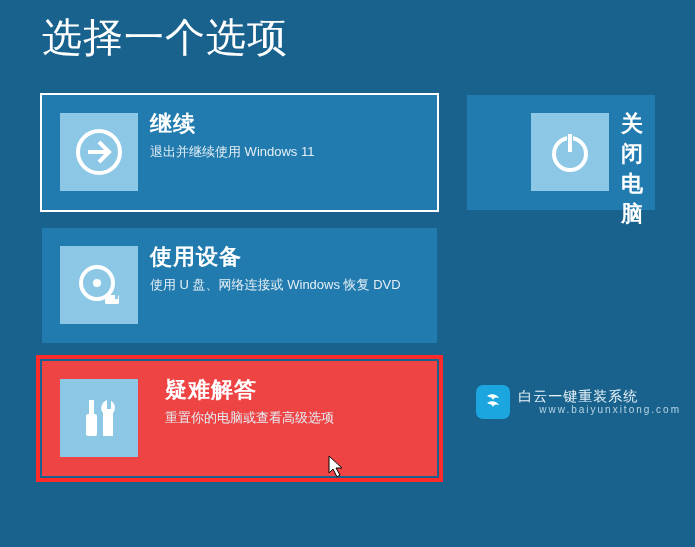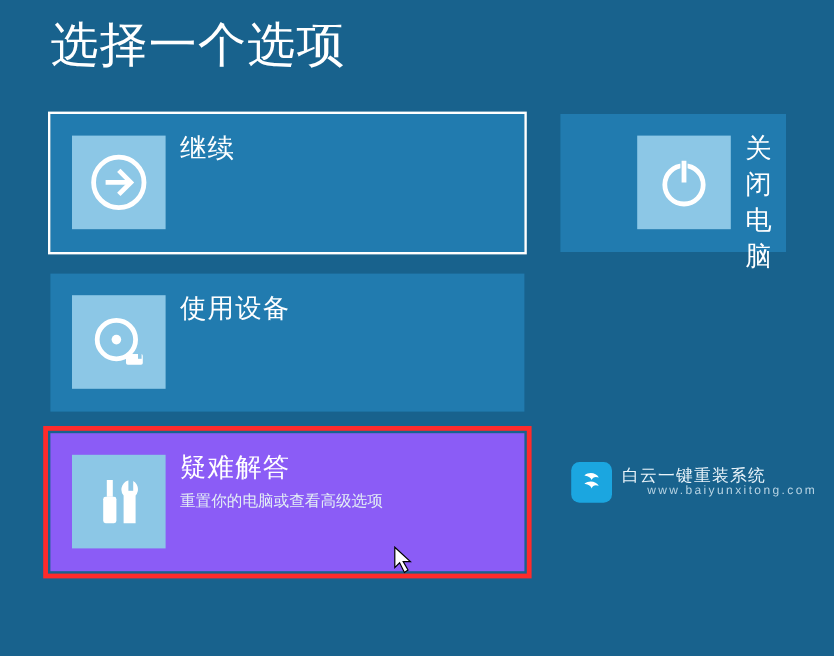--- a/index.html
+++ b/index.html
@@ -44,21 +44,22 @@
     cursor: pointer;
     position: relative;
   }
   .tile.selected {
     outline: 2px solid #fff;
     outline-offset: 0;
   }
   .tile.annot {
     outline: 4px solid #ff2b2b;
     outline-offset: 2px;
-    background: #8b5cf6;
+    background: #ef4444;
+    gap: 15px;
   }
   .tile.shutdown {
     width: 188px;
     padding-left: 46px;
   }
   .tile .icon-box {
     width: 78px;
     height: 78px;
     margin: 18px 12px 0 18px;
     background: #8cc7e6;
@@ -69,21 +70,21 @@
   }
   .tile .icon-box svg { display:block; }
   .tile .text {
     padding-top: 14px;
     padding-right: 14px;
     display: flex;
     flex-direction: column;
   }
   .tile .heading {
     font-size: 22px;
-    font-weight: 400;
+    font-weight: 700;
     margin-bottom: 4px;
     letter-spacing: 1px;
   }
   .tile .sub {
     font-size: 13px;
     font-weight: 300;
     line-height: 1.45;
     color: #e3eef5;
   }
   
@@ -141,34 +142,36 @@
       <div class="tile selected">
         <div class="icon-box">
           <svg width="48" height="48" viewBox="0 0 48 48">
             <circle cx="24" cy="24" r="21" fill="none" stroke="#fff" stroke-width="4"></circle>
             <line x1="13" y1="24" x2="32" y2="24" stroke="#fff" stroke-width="4"></line>
             <polyline points="24,14 34,24 24,34" fill="none" stroke="#fff" stroke-width="4"></polyline>
           </svg>
         </div>
         <div class="text">
           <div class="heading">继续</div>
+          <div class="sub">退出并继续使用 Windows 11</div>
         </div>
       </div>
 
       <div class="tile">
         <div class="icon-box">
           <svg width="48" height="48" viewBox="0 0 48 48">
             <circle cx="22" cy="22" r="16" fill="none" stroke="#fff" stroke-width="4"></circle>
             <circle cx="22" cy="22" r="4" fill="#fff"></circle>
             <rect x="30" y="34" width="14" height="9" rx="1.5" fill="#fff"></rect>
             <rect x="40" y="34" width="3" height="4" fill="#8cc7e6"></rect>
           </svg>
         </div>
         <div class="text">
           <div class="heading">使用设备</div>
+          <div class="sub">使用 U 盘、网络连接或 Windows 恢复 DVD</div>
         </div>
       </div>
 
       <div class="tile annot">
         <div class="icon-box">
           <svg width="48" height="48" viewBox="0 0 48 48">
 
             <rect x="14" y="6" width="5" height="14" fill="#fff"></rect>
             <rect x="11" y="20" width="11" height="22" rx="2" fill="#fff"></rect>
 

